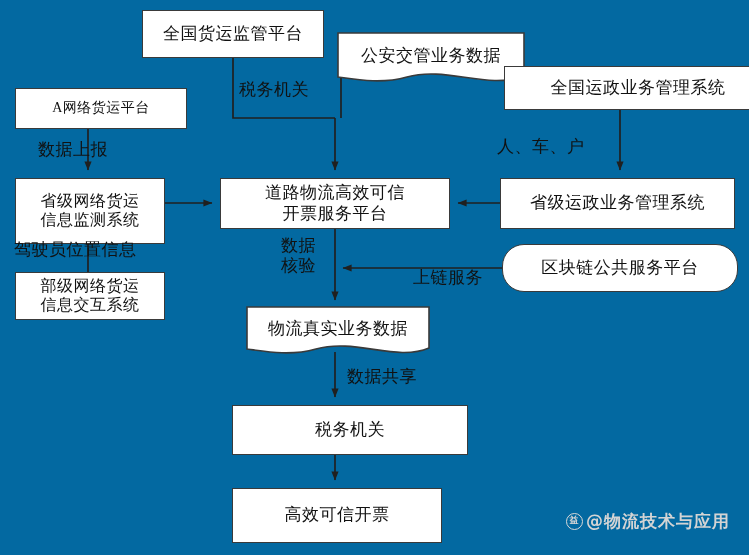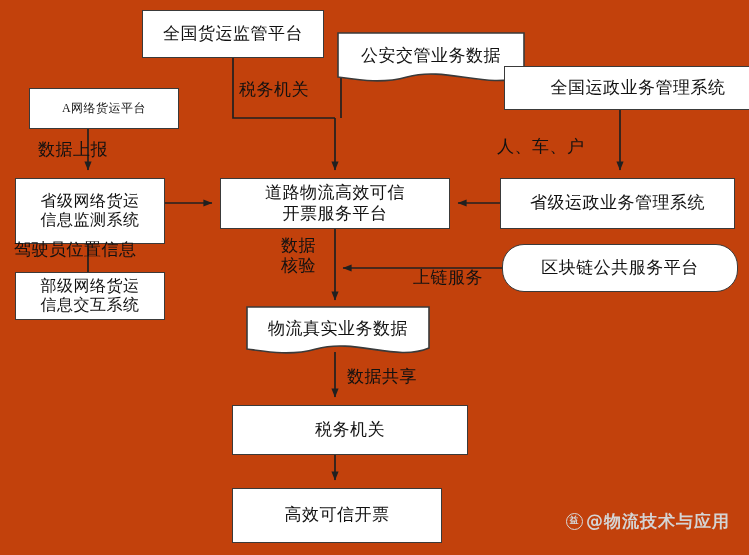--- a/index.html
+++ b/index.html
@@ -5,21 +5,21 @@
 <style>
   html, body {
     margin: 0;
     padding: 0;
     background: #ffffff;
   }
   #canvas {
     position: relative;
     width: 749px;
     height: 555px;
-    background: #c2410c;
+    background: #0369a1;
     overflow: hidden;
     font-family: "Liberation Serif", "DejaVu Serif", serif;
   }
   .node {
     position: absolute;
     box-sizing: border-box;
     border: 1.6px solid #3a3a3a;
     background: #ffffff;
     display: flex;
     align-items: center;
@@ -130,21 +130,21 @@
 
   <div class="node" style="left:142px; top:10px; width:182px; height:48px; font-size:17px;">全国货运监管平台</div>
 
   <div class="doc" style="left:337px; top:10px; width:188px; height:56px;margin-top:22px;">
     <svg width="188" height="56" viewBox="0 0 188 56">
       <path d="M1,1 L187,1 L187,44 C150,58 110,34 70,45 C45,52 22,48 1,45 Z" fill="#ffffff" stroke="#3a3a3a" stroke-width="1.6"></path>
     </svg>
     <div class="doc-label" style="top:12px; font-size:17px;">公安交管业务数据</div>
   </div>
 
-  <div class="node" style="left:15px; top:88px; width:150px; height:41px; font-size:12px;margin-left:14px;">A网络货运平台</div>
+  <div class="node" style="left:15px; top:88px; width:172px; height:41px; font-size:14px;">A网络货运平台</div>
 
   <div class="node" style="left:15px; top:178px; width:150px; height:66px; font-size:16px;">省级网络货运
 信息监测系统</div>
 
   <div class="node" style="left:15px; top:272px; width:150px; height:48px; font-size:16px;">部级网络货运
 信息交互系统</div>
 
   <div class="node" style="left:220px; top:178px; width:230px; height:51px; font-size:17px;">道路物流高效可信
 开票服务平台</div>
 

